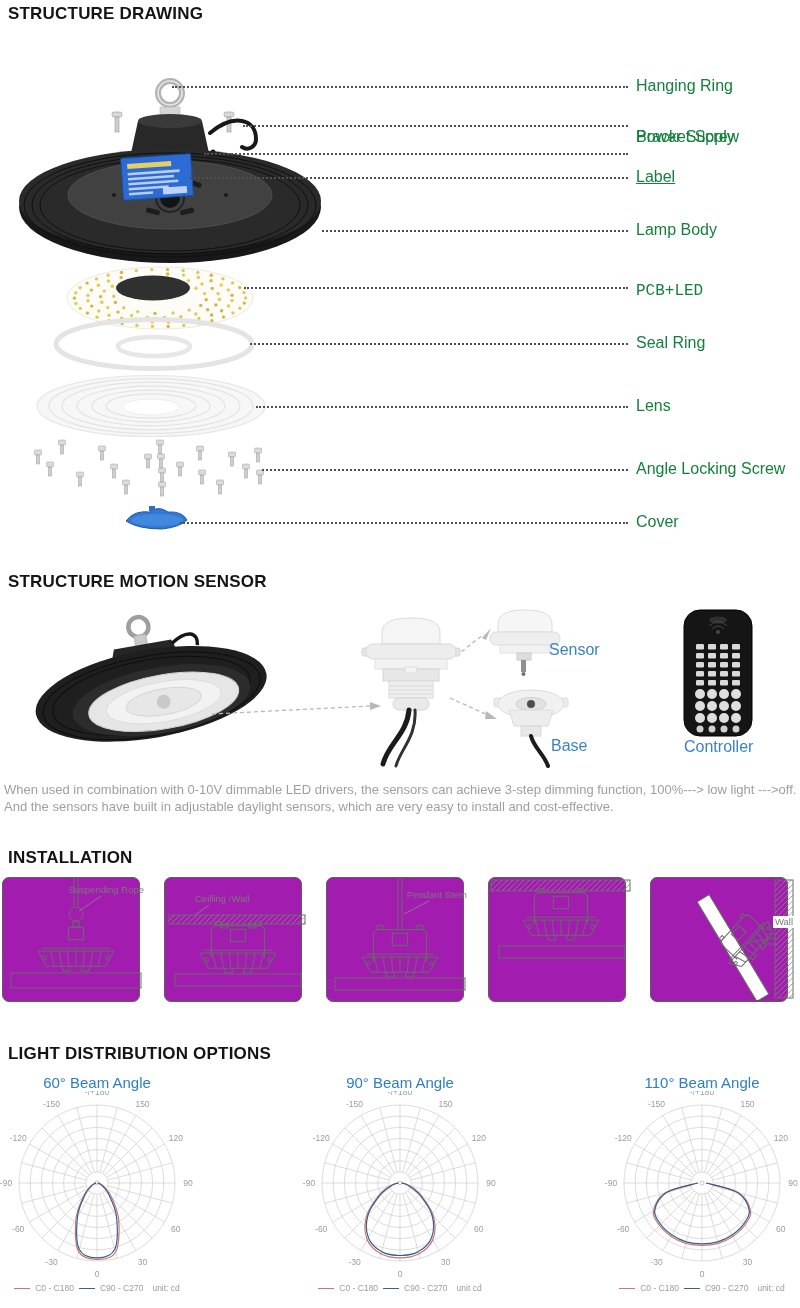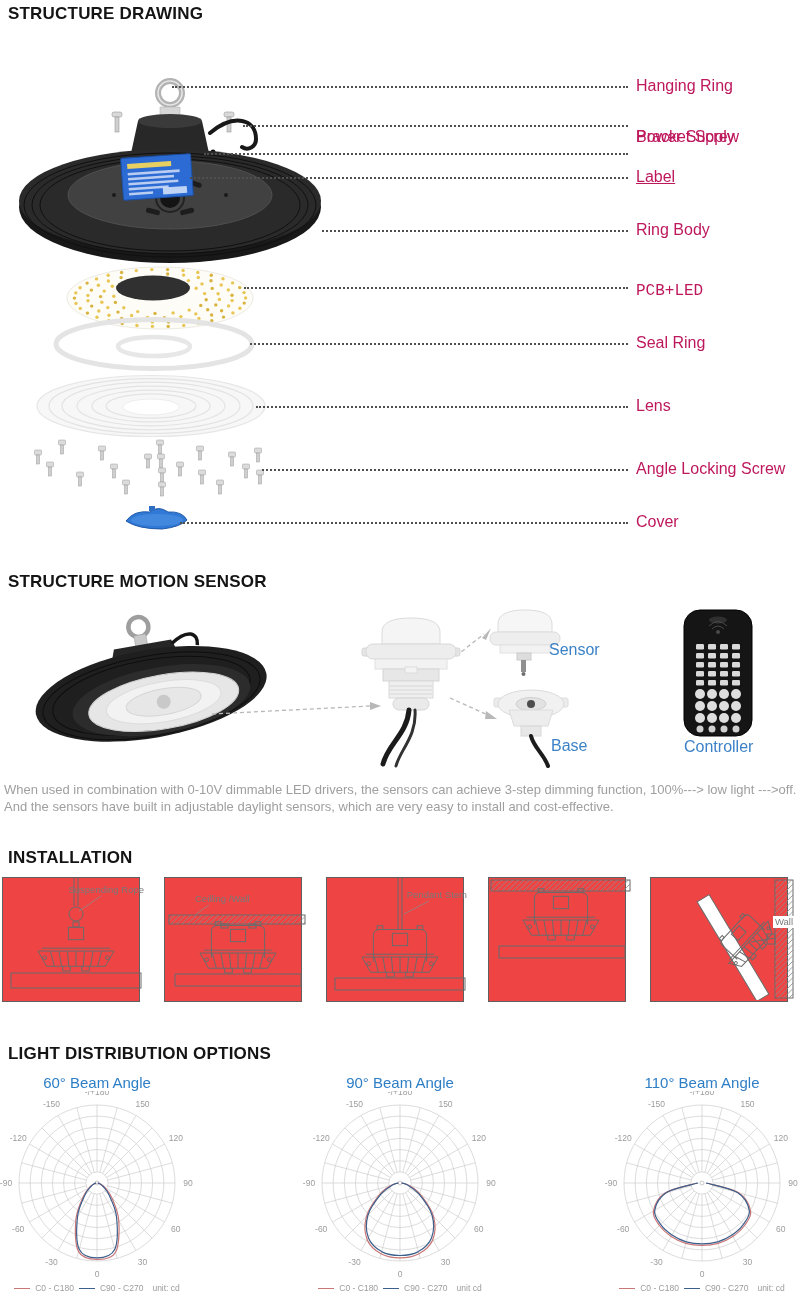--- a/index.html
+++ b/index.html
@@ -1,26 +1,26 @@
 <!DOCTYPE html>
 <html><head>
 <meta charset="utf-8">
 <style>
   html,body{margin:0;padding:0;background:#ffffff}
   body{position:relative;width:800px;height:1308px;overflow:hidden;
        font-family:"Liberation Sans",sans-serif;}
   .sec-title{position:absolute;left:8px;margin:0;font-size:17px;font-weight:700;
              color:#141414;letter-spacing:.2px;white-space:nowrap}
   .part-label{position:absolute;left:636px;height:22px;line-height:22px;
-              font-size:16px;color:#be185d;white-space:nowrap}
+              font-size:16px;color:#15803d;white-space:nowrap}
   .leader{position:absolute;height:0;border-top:2px dotted #4f4f4f}
   .blue-label{position:absolute;font-size:16px;color:#3b82c6;white-space:nowrap}
   .desc{position:absolute;left:4px;width:794px;font-size:13px;line-height:17px;color:#9f9f9f}
   .panel{position:absolute;top:877px;width:138px;height:125px;
-         border:1.3px solid #5f5f5f;border-radius:0;box-sizing:border-box;background:#ef4444}
+         border:1.3px solid #5f5f5f;border-radius:7px;box-sizing:border-box;background:#a21caf}
   .panel svg{display:block}
   .outline{fill:none;stroke:#6b6b6b;stroke-width:1}
   .thin{fill:none;stroke:#8a8a8a;stroke-width:.8}
   .ann{font-size:9.5px;fill:#7a7a7a;font-family:"Liberation Sans",sans-serif}
   .chart{position:absolute;top:1074px;width:220px}
   .chart-title{width:220px;text-align:center;font-size:15px;color:#2e7ec6;white-space:nowrap}
   .legend{display:flex;justify-content:center;align-items:center;gap:5px;
           font-size:8.5px;color:#9c9c9c;margin-top:-4px;white-space:nowrap}
   .swatch{display:inline-block;width:16px;height:0;border-top:1.4px solid}
   .tick{font-size:8.5px;fill:#9c9c9c;font-family:"Liberation Sans",sans-serif}
@@ -247,21 +247,21 @@
 <div id="structure-callouts">
     <div class="leader" style="left: 172px; top: 86px; width: 456px;"></div>
     <div class="part-label" style="top: 75px;">Hanging Ring</div>
     <div class="leader" style="left: 243px; top: 125px; width: 385px;"></div>
     <div class="part-label" style="top: 126px;">Bracket Screw</div>
     <div class="leader" style="left: 204px; top: 153px; width: 424px;"></div>
     <div class="part-label" style="top: 126px;">Power Supply</div>
     <div class="leader" style="left: 190px; top: 177px; width: 438px;"></div>
     <div class="part-label" style="top: 166px; text-decoration: underline;">Label</div>
     <div class="leader" style="left: 322px; top: 230px; width: 306px;"></div>
-    <div class="part-label" style="top: 219px;">Ring Body</div>
+    <div class="part-label" style="top: 219px;">Lamp Body</div>
     <div class="leader" style="left: 244px; top: 287px; width: 384px;"></div>
     <div class="part-label" style="top: 280px; font-family: Liberation Mono, monospace;">PCB+LED</div>
     <div class="leader" style="left: 250px; top: 343px; width: 378px;"></div>
     <div class="part-label" style="top: 332px;">Seal Ring</div>
     <div class="leader" style="left: 256px; top: 406px; width: 372px;"></div>
     <div class="part-label" style="top: 395px;">Lens</div>
     <div class="leader" style="left: 262px; top: 469px; width: 366px;"></div>
     <div class="part-label" style="top: 458px;">Angle Locking Screw</div>
     <div class="leader" style="left: 180px; top: 522px; width: 448px;"></div>
     <div class="part-label" style="top: 511px;">Cover</div>

